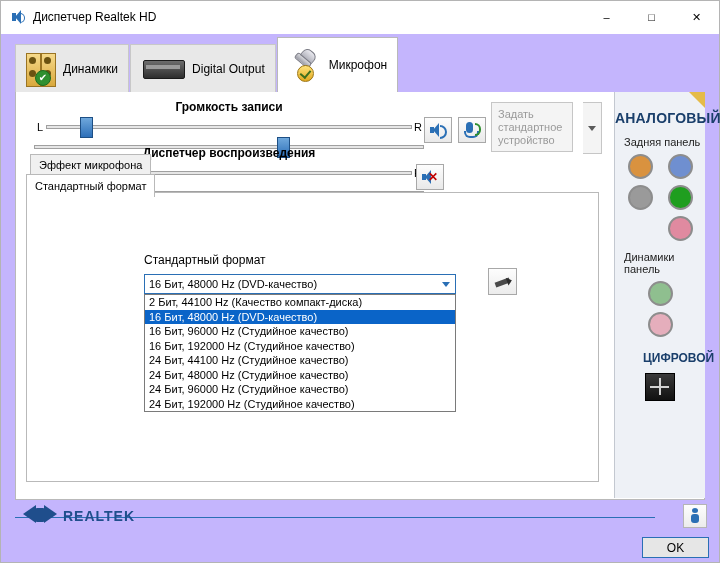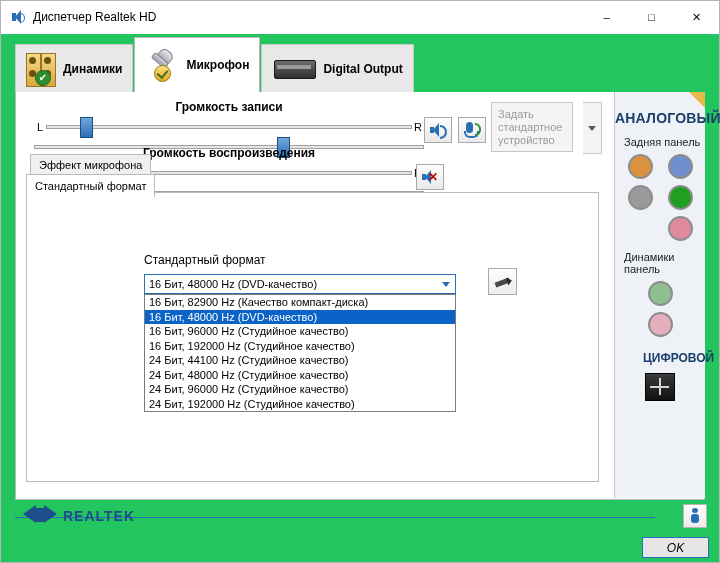--- a/index.html
+++ b/index.html
@@ -12,21 +12,21 @@
     font-family: "Liberation Sans", sans-serif;
     font-size: 12px;
     color: #000;
     background: #ffffff;
     overflow: hidden;
   }
   .window {
     position: relative;
     width: 720px;
     height: 563px;
-    background: #22c55e;
+    background: #c4b5fd;
     border: 1px solid #b4b4b4;
     box-sizing: border-box;
   }
   
   .titlebar {
     height: 32px;
     background: #ffffff;
     display: flex;
     align-items: center;
     border-bottom: 1px solid #ffffff;
@@ -102,21 +102,20 @@
   .tab.active {
     background: #ffffff;
     height: 55px;
     border-color: #b9b9b9;
     z-index: 3;
   }
   .tab .tab-label {
     font-size: 12px;
     margin-left: 7px;
     white-space: nowrap;
-    font-weight: bold;
   }
   
   .icon-speakers {
     width: 30px; height: 34px;
     position: relative;
   }
   .icon-speakers .box {
     position: absolute;
     width: 13px; height: 32px;
     background: linear-gradient(180deg,#f6d98a,#d9a83c);
@@ -616,21 +615,20 @@
     top: 536px;
     width: 67px;
     height: 21px;
     border: 1px solid #2a6fb5;
     background: #e6e6e6;
     font-size: 12px;
     display: flex;
     align-items: center;
     justify-content: center;
     box-sizing: border-box;
-    font-style: italic;
   }
 </style>
 </head>
 <body>
 
 <div class="window">
 
   <div class="titlebar">
     <div class="title-icon">
       <div class="spk"></div>
@@ -649,34 +647,34 @@
         <div class="box l"></div>
           <div class="box r"></div>
         <div class="dot d1"></div>
           <div class="dot d2"></div>
           <div class="dot d3"></div>
           <div class="dot d4"></div>
         <div class="badge">✔</div>
       </div>
       <span class="tab-label">Динамики</span>
     </div>
+    <div class="tab">
+      <div class="icon-digital">
+        <div class="body"></div>
+          <div class="strip"></div>
+      </div>
+      <span class="tab-label">Digital Output</span>
+    </div>
     <div class="tab active">
       <div class="icon-mic">
         <div class="head"></div>
           <div class="stem"></div>
           <div class="badge"></div>
       </div>
       <span class="tab-label">Микрофон</span>
-    </div>
-    <div class="tab">
-      <div class="icon-digital">
-        <div class="body"></div>
-          <div class="strip"></div>
-      </div>
-      <span class="tab-label">Digital Output</span>
     </div>
   </div>
 
   <div class="body-area">
 
     <div class="slider-block" style="left:18px; top:8px; width:390px;">
       <div class="slider-title">Громкость записи</div>
       <div class="lr-row">
         <span class="lr-label">L</span>
         <div class="track">
@@ -701,21 +699,21 @@
     </div>
     <div class="icon-btn" style="position:absolute; left:442px; top:25px;">
       <div class="mic2-glyph">
         <div class="m"></div>
           <div class="b"></div>
           <div class="w1"></div>
       </div>
     </div>
 
     <div class="slider-block" style="left:18px; top:54px; width:390px;">
-      <div class="slider-title">Громкость воспроизведения</div>
+      <div class="slider-title">Диспетчер воспроизведения</div>
       <div class="lr-row">
         <span class="lr-label">L</span>
         <div class="track">
           <div class="rail"></div>
           <div class="thumb" style="left:34px;"></div>
         </div>
         <span class="lr-label">R</span>
       </div>
       <div class="lr-row" style="margin-top:2px;">
         <div class="track">
@@ -747,21 +745,21 @@
     <div class="format-label">Стандартный формат</div>
 
     <div class="combo">
       <span>16 Бит, 48000 Hz (DVD-качество)</span>
       <div class="arrow-zone">
         <div class="combo-caret"></div>
       </div>
     </div>
 
     <div class="dropdown">
-      <div class="dd-item">16 Бит, 82900 Hz (Качество компакт-диска)</div>
+      <div class="dd-item">2 Бит, 44100 Hz (Качество компакт-диска)</div>
       <div class="dd-item selected">16 Бит, 48000 Hz (DVD-качество)</div>
       <div class="dd-item">16 Бит, 96000 Hz (Студийное качество)</div>
       <div class="dd-item">16 Бит, 192000 Hz (Студийное качество)</div>
       <div class="dd-item">24 Бит, 44100 Hz (Студийное качество)</div>
       <div class="dd-item">24 Бит, 48000 Hz (Студийное качество)</div>
       <div class="dd-item">24 Бит, 96000 Hz (Студийное качество)</div>
       <div class="dd-item">24 Бит, 192000 Hz (Студийное качество)</div>
     </div>
 
     <div class="pencil-btn">

